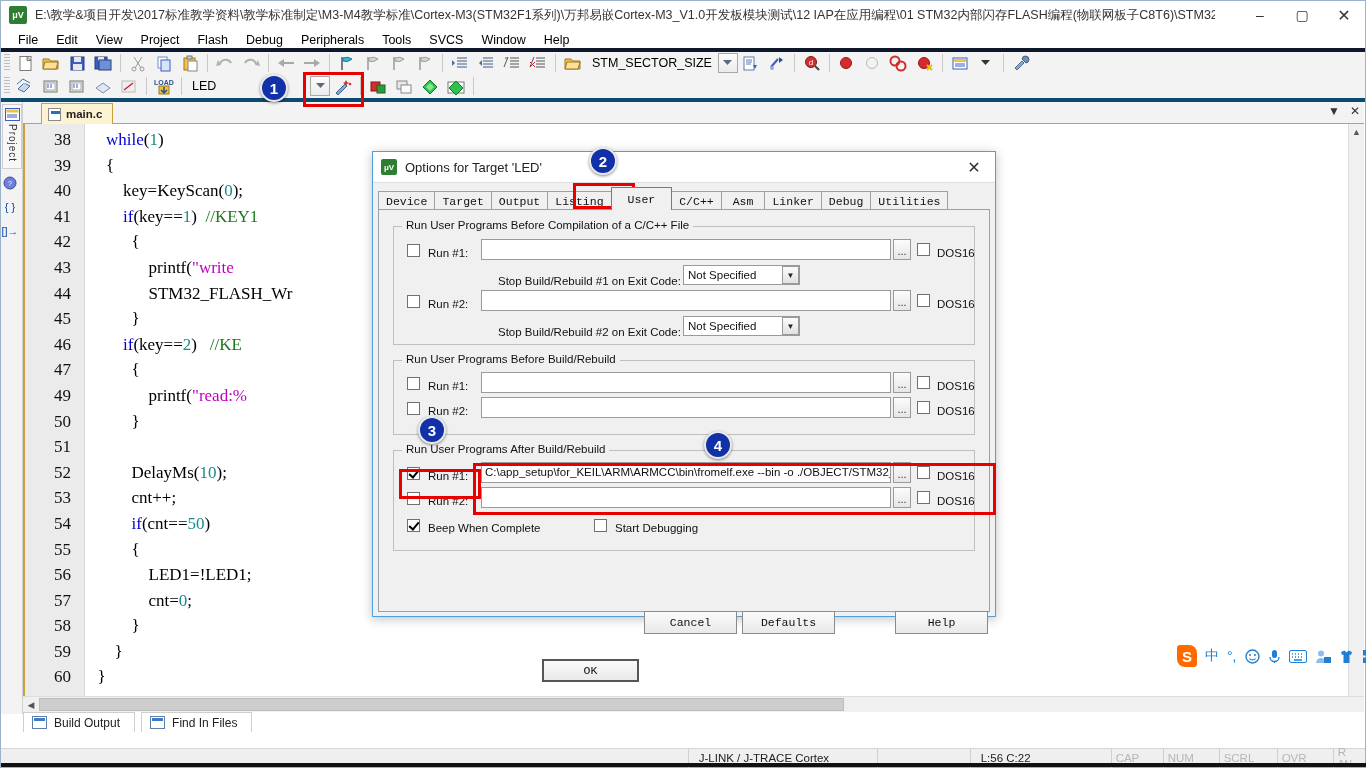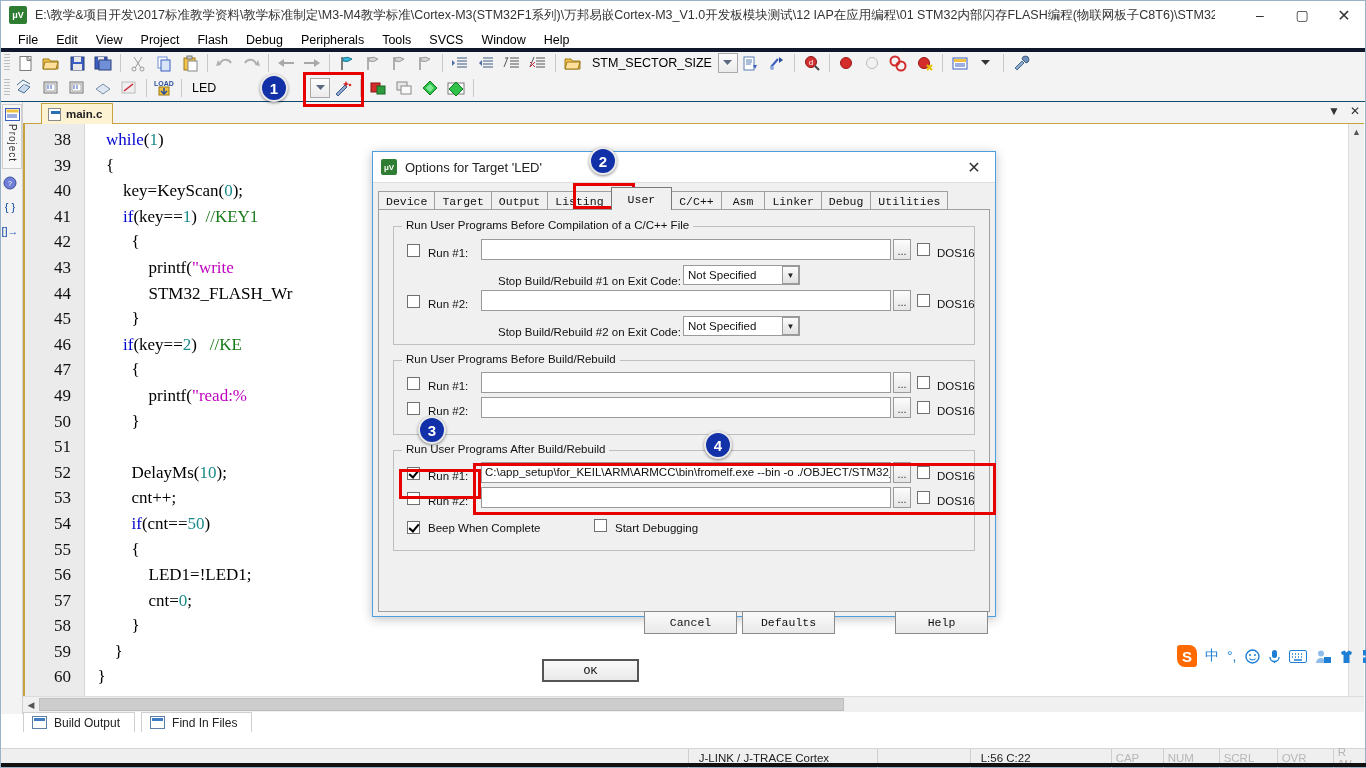--- a/index.html
+++ b/index.html
@@ -21,21 +21,21 @@
   .tb-btn { width:42px; height:28px; display:flex; align-items:center; justify-content:center; font-size:14px; color:#333; }
   .tb-btn.close { font-size:16px; }
 
   
   .menubar { position:absolute; left:0; top:28px; width:1364px; height:19px; background:#fff; display:flex; align-items:flex-end; padding-left:8px; }
   .menu-item { padding:1px 9px; font-size:12.5px; color:#000; }
 
   
   .toolbar { position:absolute; left:0; width:1364px; background:#f3f3f3; display:flex; align-items:center; }
   .toolbar1 { top:47px; height:26px; border-top:4px solid #0f172a; }
-  .toolbar2 { top:73px; height:28px; border-bottom:1px solid #0c4a6e; }
+  .toolbar2 { top:73px; height:28px; border-bottom:4px solid #0c4a6e; }
   .grip { width:6px; height:18px; margin:0 2px 0 3px;
           background:repeating-linear-gradient(to bottom,#bdbdbd 0 1px,transparent 1px 3px); }
   .tbi { width:26px; height:22px; display:flex; align-items:center; justify-content:center; flex:none; }
   .tbi svg { display:block; }
   .sep { width:1px; height:18px; background:#c8c8c8; margin:0 4px; flex:none; }
   .tb-text { font-size:12.5px; color:#000; padding:0 6px; white-space:nowrap; }
   .combo-arrow { width:20px; height:20px; border:1px solid #a9a9a9; background:linear-gradient(#fdfdfd,#ebebeb);
                  display:flex; align-items:center; justify-content:center; flex:none; }
 
   
@@ -686,21 +686,21 @@
 
           <div style="position:absolute; left:13px; top:38px; display:flex; align-items:center;">
             <span class="cb"></span>
             <span class="lbl" style="margin-left:8px; width:56px">Run #2:</span>
           </div>
           <div class="txtin" style="position:absolute; left:87px; top:36px; width:410px;"></div>
           <div class="dots" style="position:absolute; left:499px; top:36px;">...</div>
           <span class="cb" style="position:absolute; left:523px; top:40px;"></span>
           <span class="lbl" style="position:absolute; left:543px; top:38px;">DOS16</span>
 
-          <div style="position:absolute; left:13px; top:65px; display:flex; align-items:flex-end;">
+          <div style="position:absolute; left:13px; top:65px; display:flex; align-items:center;">
             <span class="cb checked"></span>
             <span class="lbl" style="margin-left:8px;">Beep When Complete</span>
           </div>
           <div style="position:absolute; left:200px; top:65px; display:flex; align-items:center;">
             <span class="cb"></span>
             <span class="lbl" style="margin-left:8px;">Start Debugging</span>
           </div>
         </div>
 
         <div class="dbtn default" style="left:163px; top:401px; width:97px;margin-top:48px;">OK</div>

